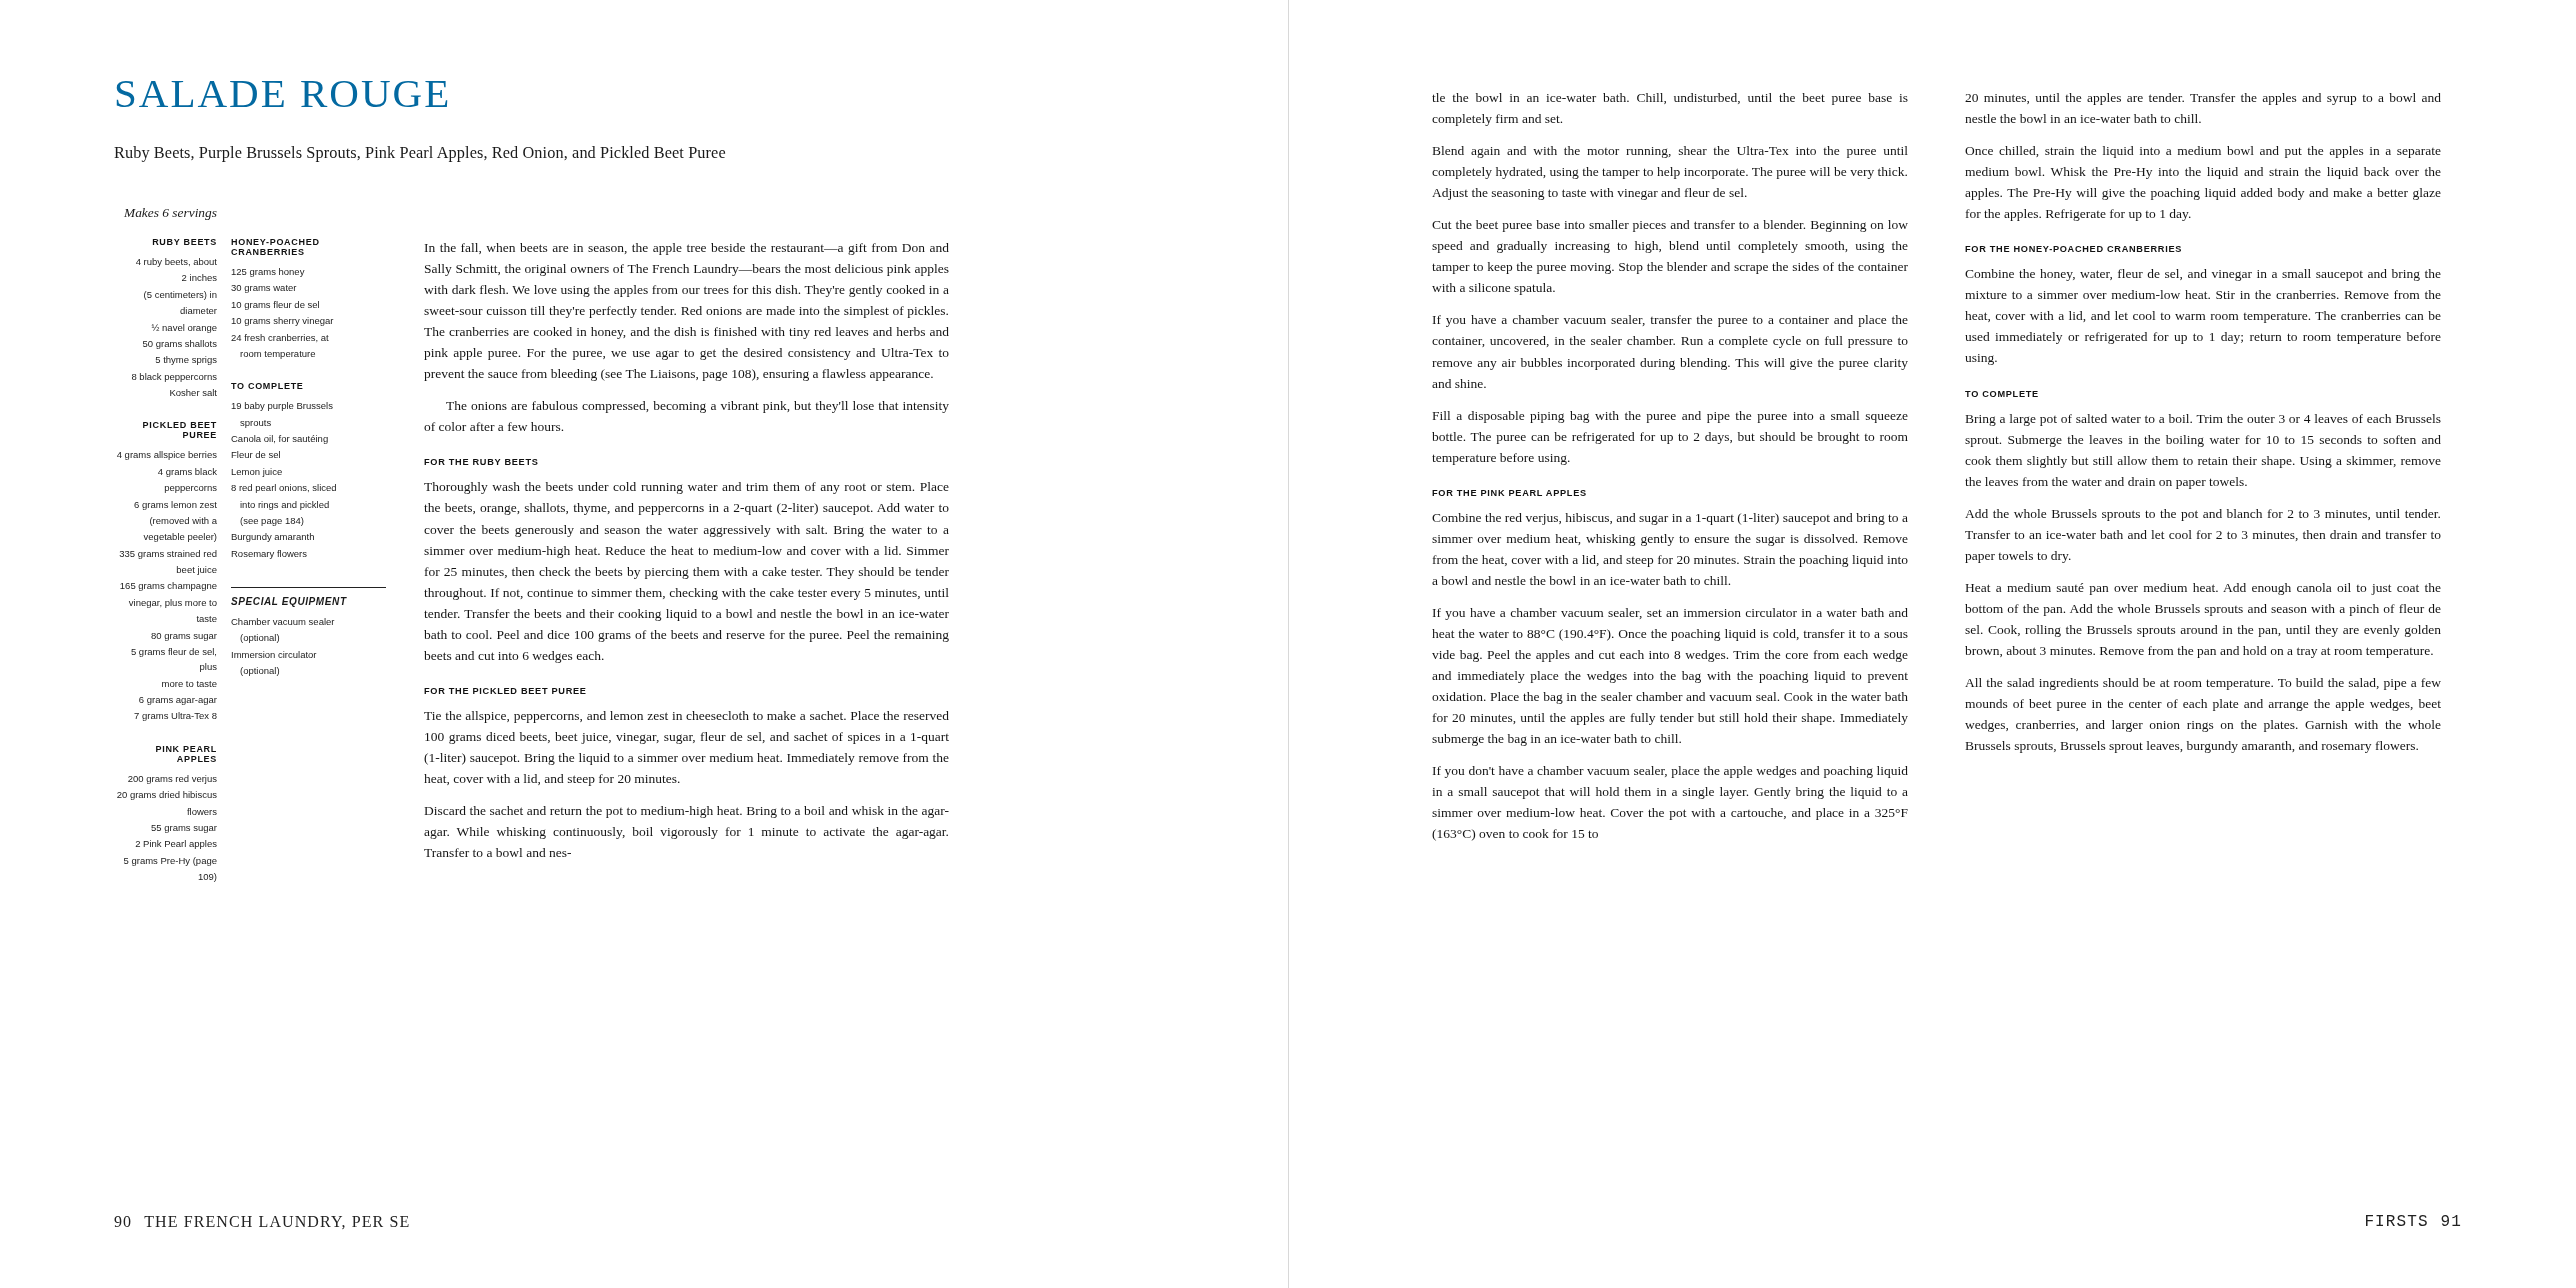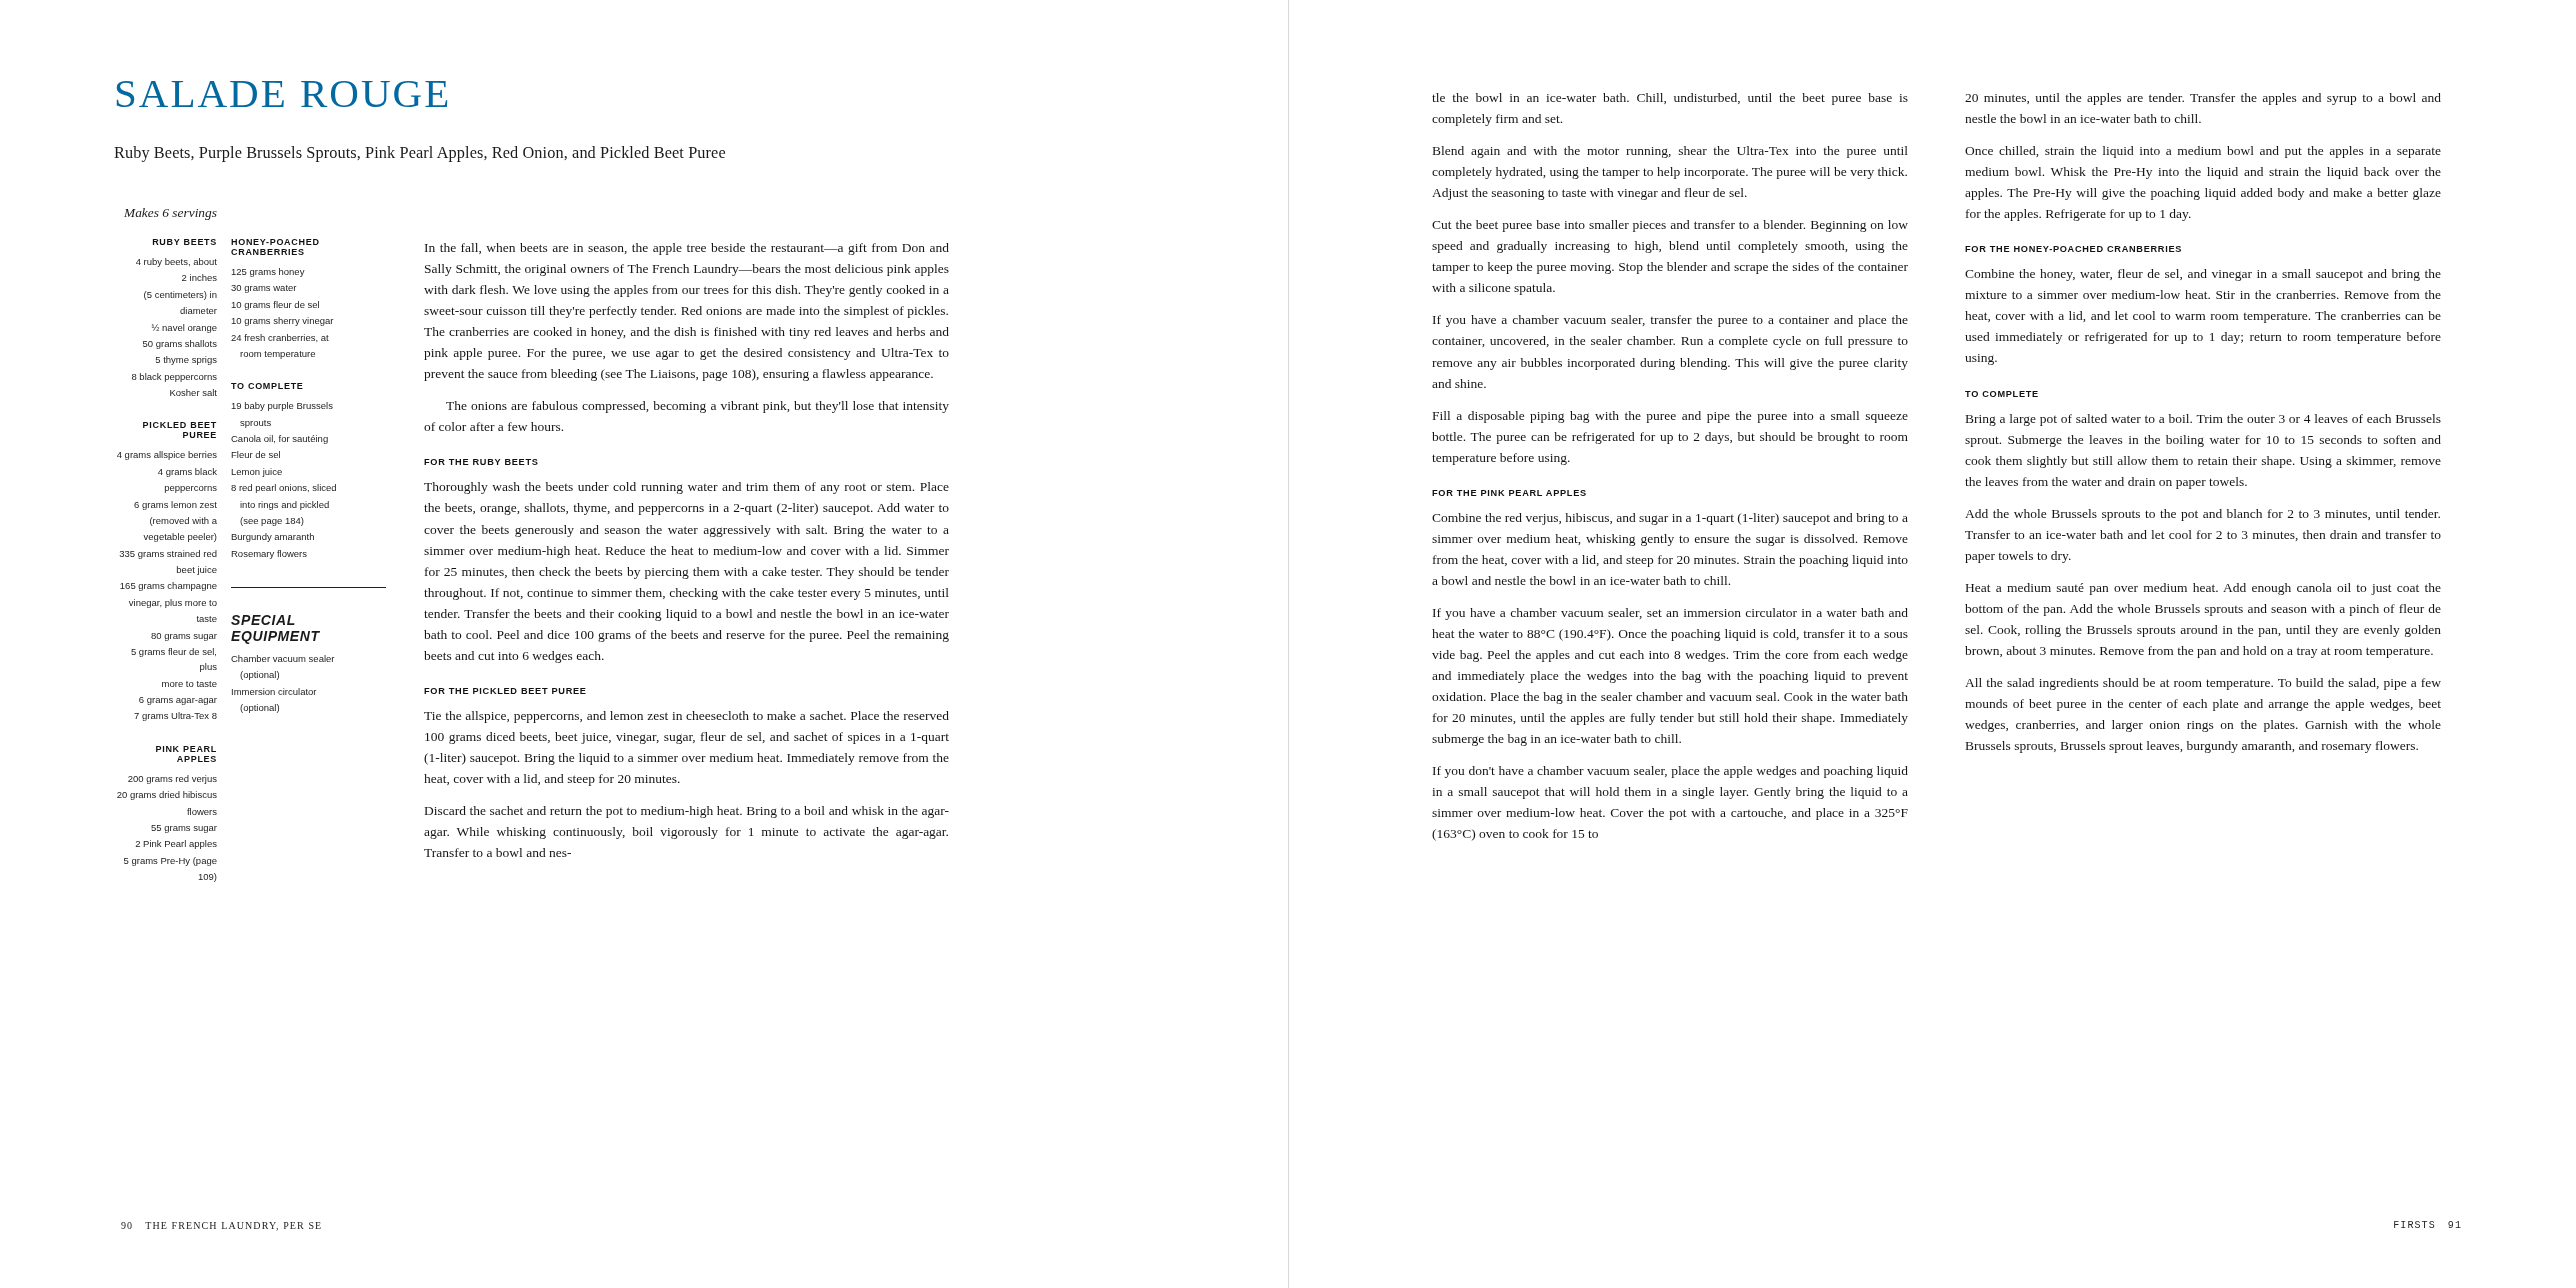--- a/index.html
+++ b/index.html
@@ -96,26 +96,26 @@
     margin: 0 0 1px 0;
     color: #222;
     padding-left: 0;
   }
   .ing-list li .cont {
     display: block;
     padding-left: 9px;
   }
   .equip-head {
     font-family: "Liberation Sans", sans-serif;
-    font-size: 14px;
+    font-size: 10px;
     font-weight: bold;
     font-style: italic;
     letter-spacing: 0.6px;
     border-top: 1.4px solid #222;
-    padding-top: 24px;
+    padding-top: 8px;
     margin: 26px 0 7px 0;
   }
   .body-p {
     font-size: 13.5px;
     line-height: 1.56;
     text-align: justify;
     margin: 0 0 11px 0;
     color: #141414;
   }
   .body-p.first { margin-top: 0; }
@@ -138,24 +138,23 @@
     gap: 57px;
   }
   .rcol { width: 476px; }
   .rcol .body-p { font-size: 13.5px; }
 
   
   .footer {
     position: absolute;
     bottom: 57px;
     font-family: "Liberation Serif", serif;
-    font-size: 10px;
+    font-size: 16px;
     letter-spacing: 1.1px;
     color: #222;
-    margin-left: 7px;
   }
   .footer-left { left: 114px; }
   .footer-right { right: 114px; font-family: Liberation Mono, monospace; }
   .folio { display: inline-block; }
   .folio-sep { display: inline-block; width: 12px; }
 </style>
 </head>
 <body>
 
 <div class="spread">

